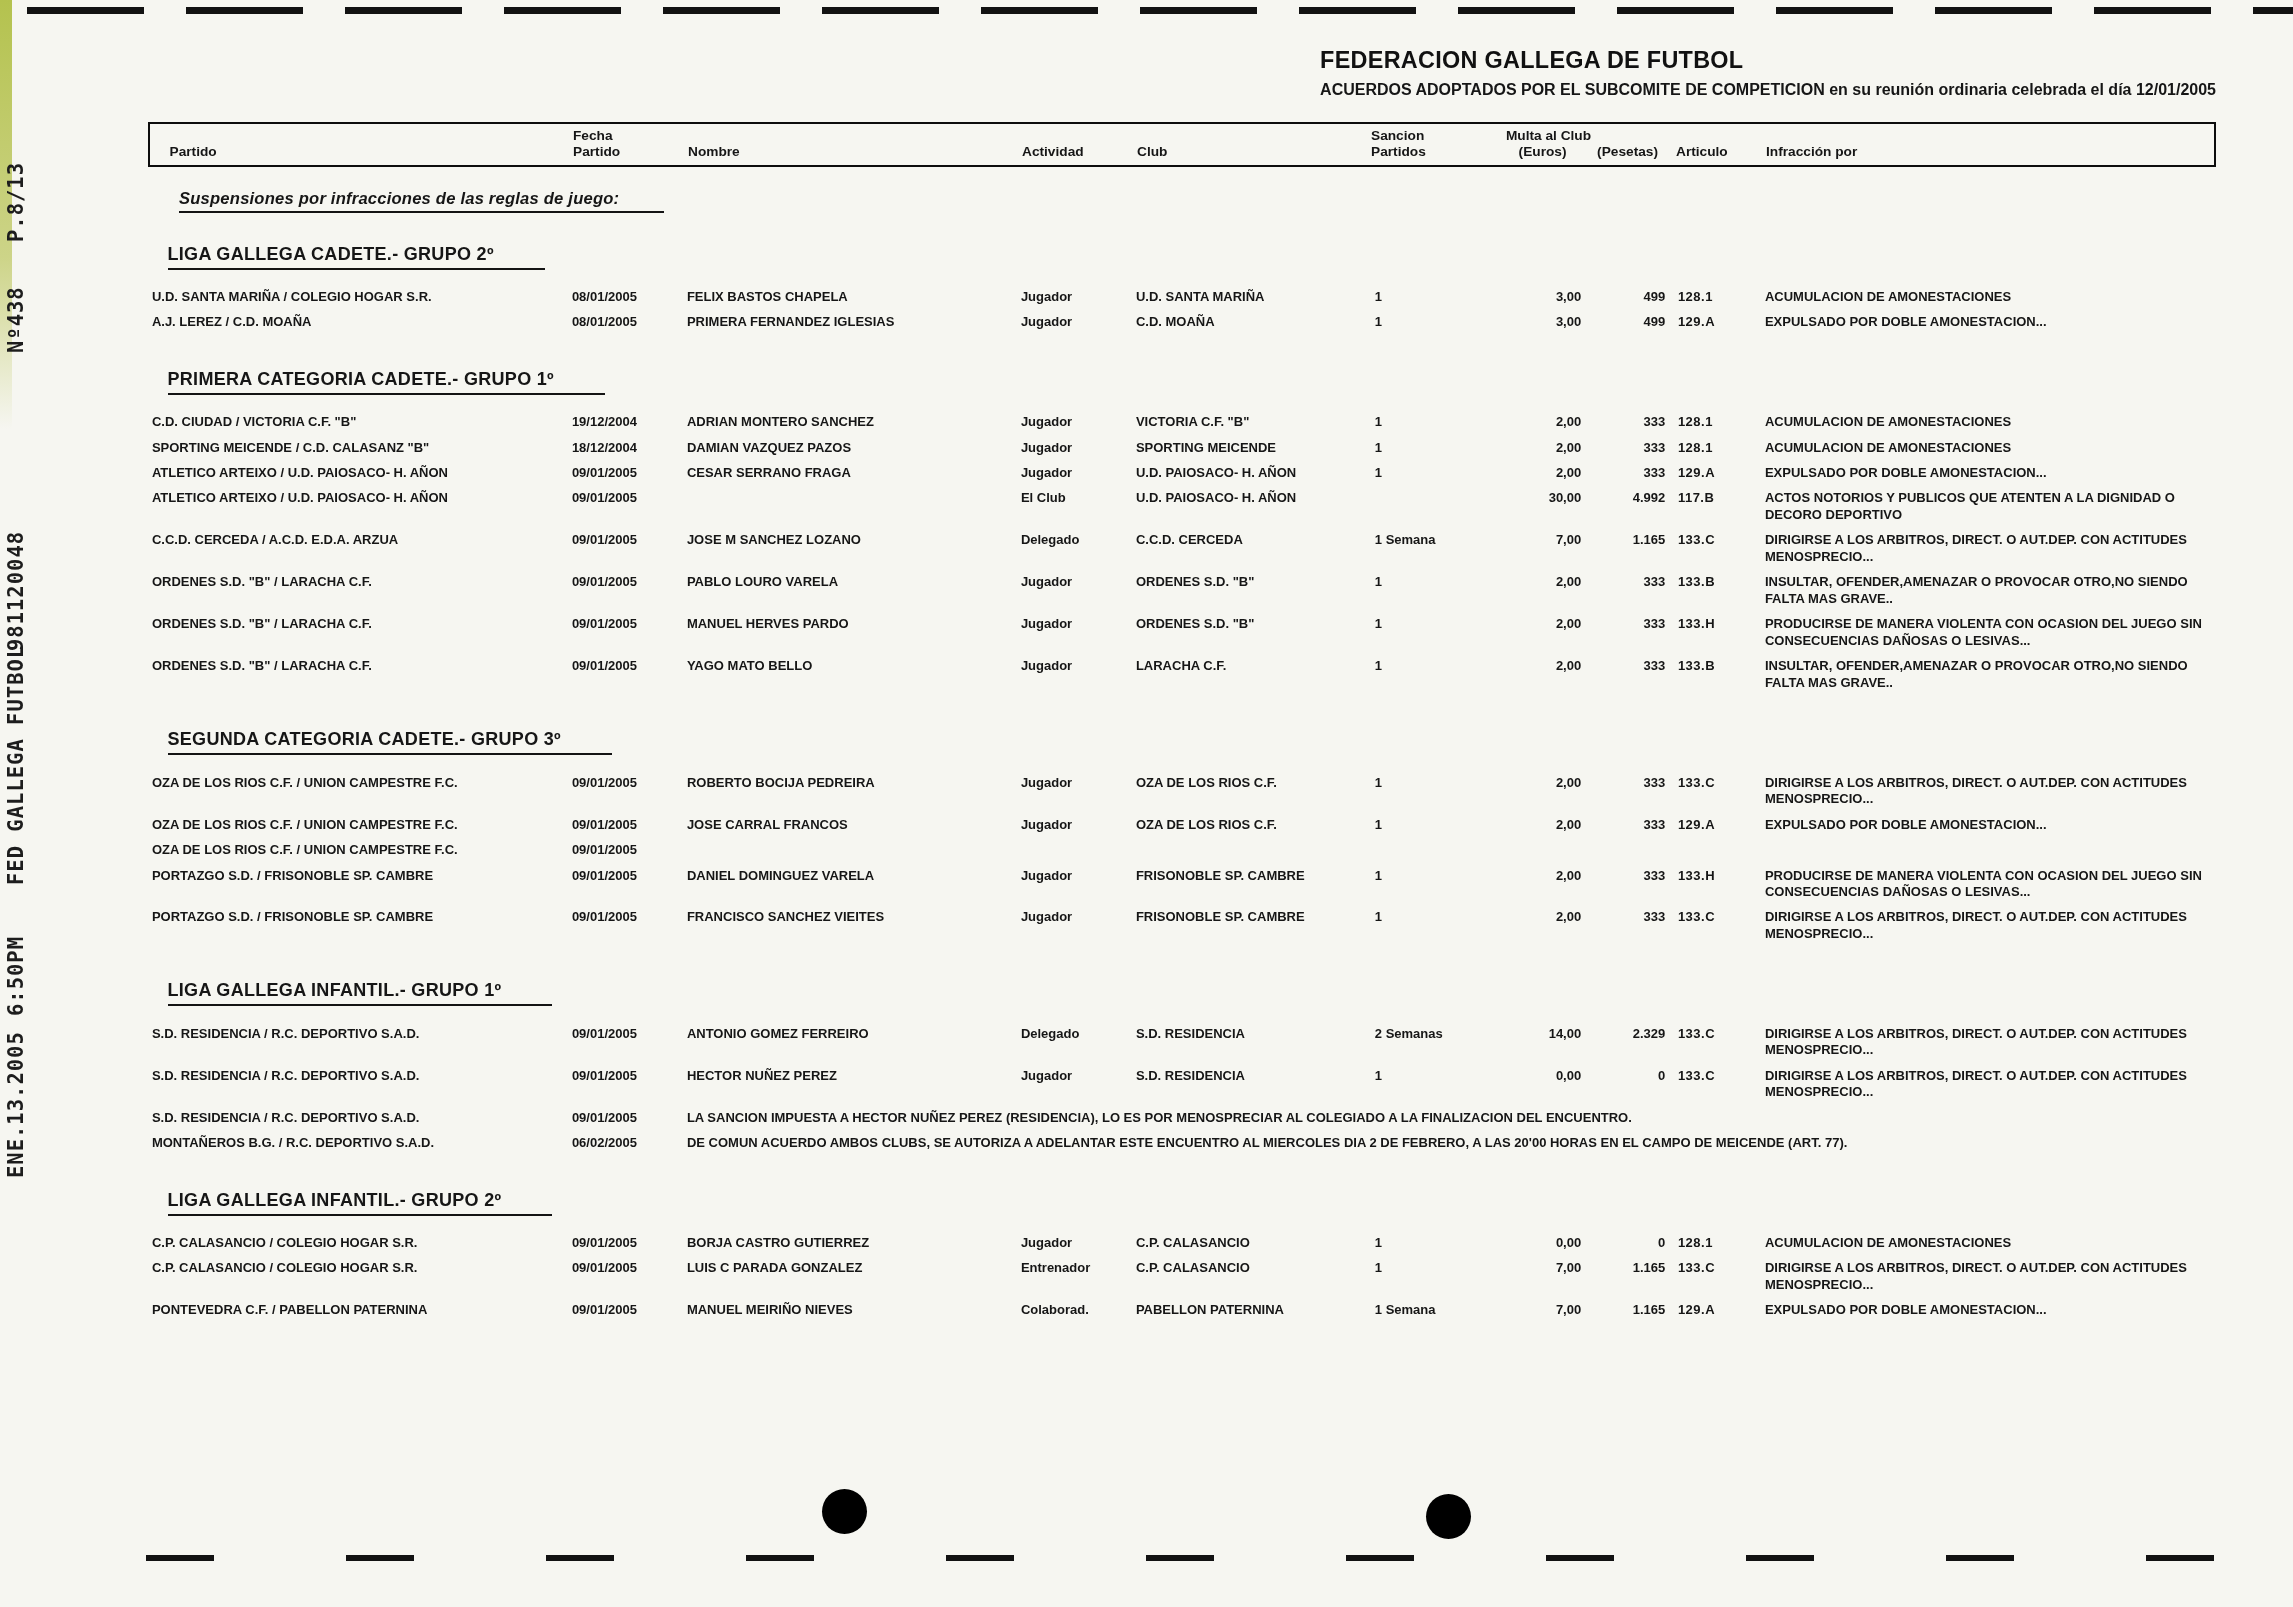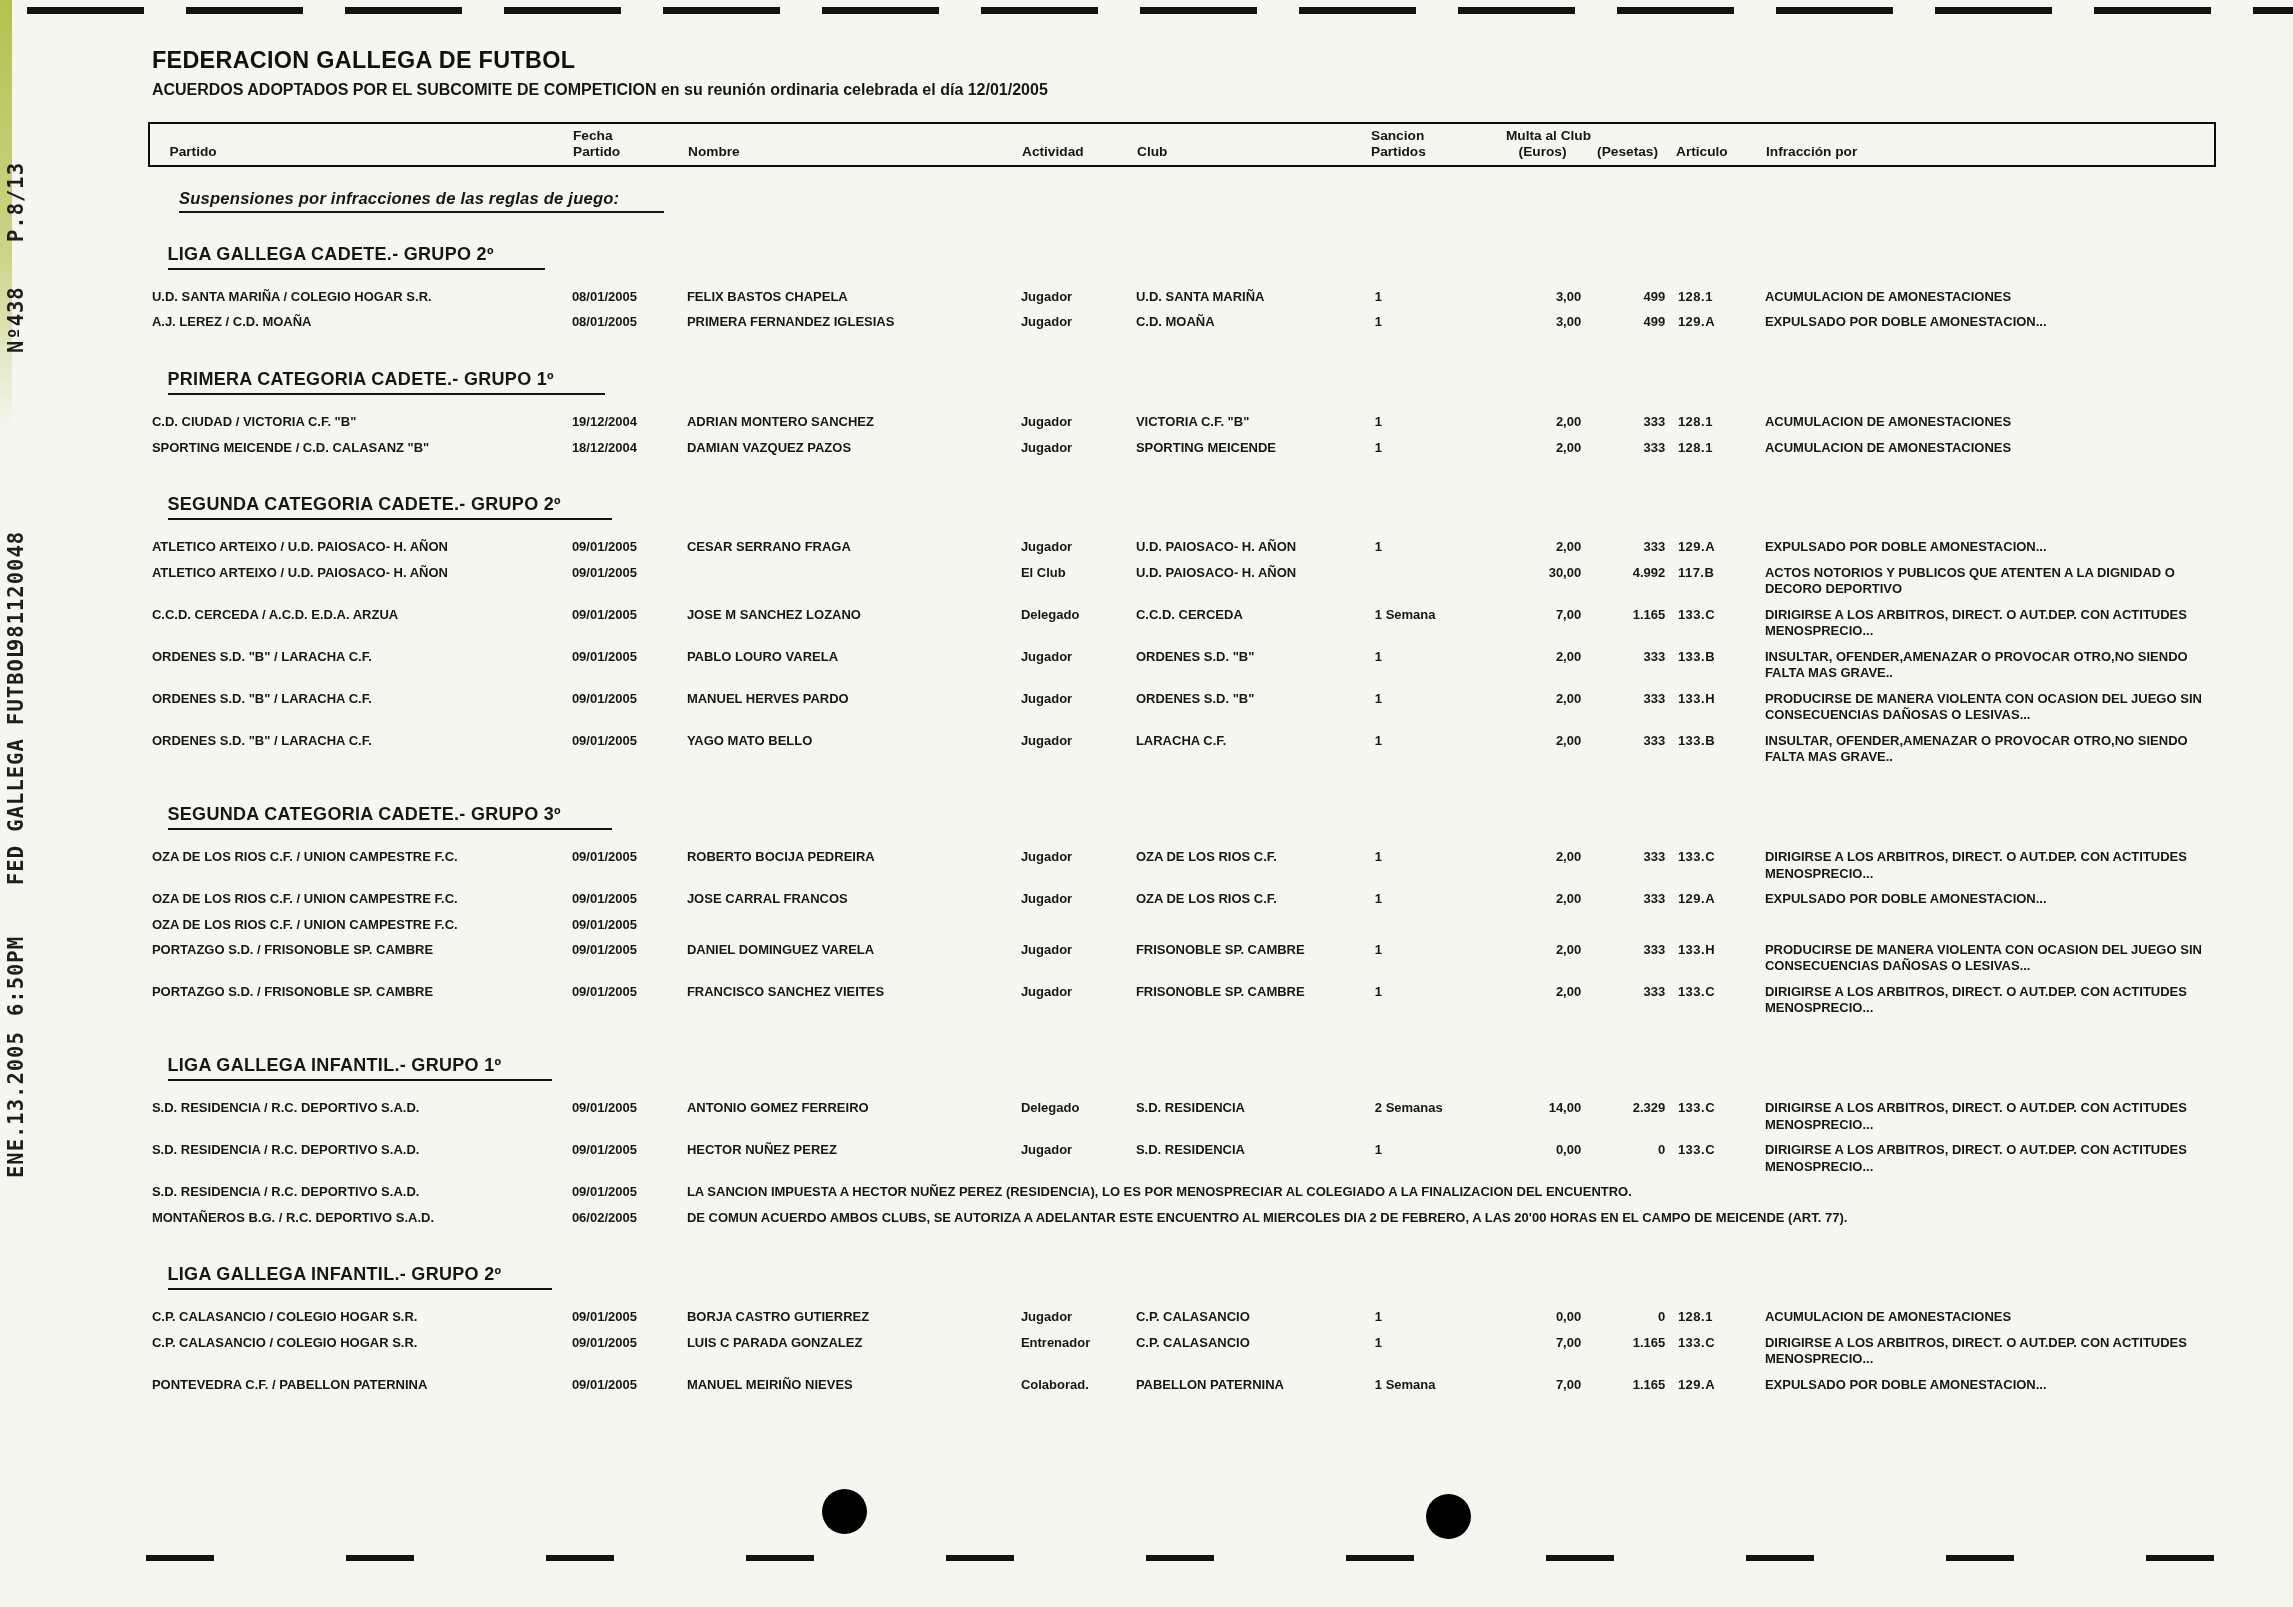--- a/index.html
+++ b/index.html
@@ -42,21 +42,21 @@
   .fax-margin .fax-line:nth-child(1) { top:217px; }
   .fax-margin .fax-line:nth-child(2) { top:328px; }
   .fax-margin .fax-line:nth-child(3) { top:626px; }
   .fax-margin .fax-line:nth-child(4) { top:860px; }
   .fax-margin .fax-line:nth-child(5) { top:991px; }
   .fax-margin .fax-line:nth-child(6) { top:1153px; }
 
   
   .page-content { position:absolute; left:148px; top:47px; width:2068px; }
 
-  .doc-header { display:flex; justify-content:flex-start; align-items:flex-start; padding-left:3.9px;gap:21px; }
+  .doc-header { display:flex; justify-content:flex-end; align-items:flex-start; padding-left:3.9px;gap:21px; }
   .doc-title { font-size:23.4px; letter-spacing:0.3px; color:#111; }
   .doc-subtitle { font-size:16px; margin-top:6.8px; }
   .header-right { width:371px; font-size:16px; margin-top:2px; flex:none; }
   .pagina-row { display:flex; width:310px; justify-content:space-between; margin-top:5.9px; }
 
   
   .thead {
     margin-top:23.4px;
     border:2.9px solid #0d0d0d;
     padding:3.9px 0 4.9px 0;
@@ -217,21 +217,20 @@
     <div class="c sancion">1</div>
     <div class="c euros">2,00</div>
     <div class="c pesetas">333</div>
     <div class="c articulo">128.1</div>
     <div class="c infraccion">ACUMULACION DE AMONESTACIONES</div>
   </div>
 </div>
   </section>
 
   <section class="section">
-    <div><span class="section-heading">SEGUNDA CATEGORIA CADETE.- GRUPO 2º</span></div>
     <div class="rows">
   <div class="row grid-cols">
     <div class="c partido">ATLETICO ARTEIXO / U.D. PAIOSACO- H. AÑON</div>
     <div class="c fecha">09/01/2005</div>
     <div class="c nombre">CESAR SERRANO FRAGA</div>
     <div class="c actividad">Jugador</div>
     <div class="c club">U.D. PAIOSACO- H. AÑON</div>
     <div class="c sancion">1</div>
     <div class="c euros">2,00</div>
     <div class="c pesetas">333</div>

